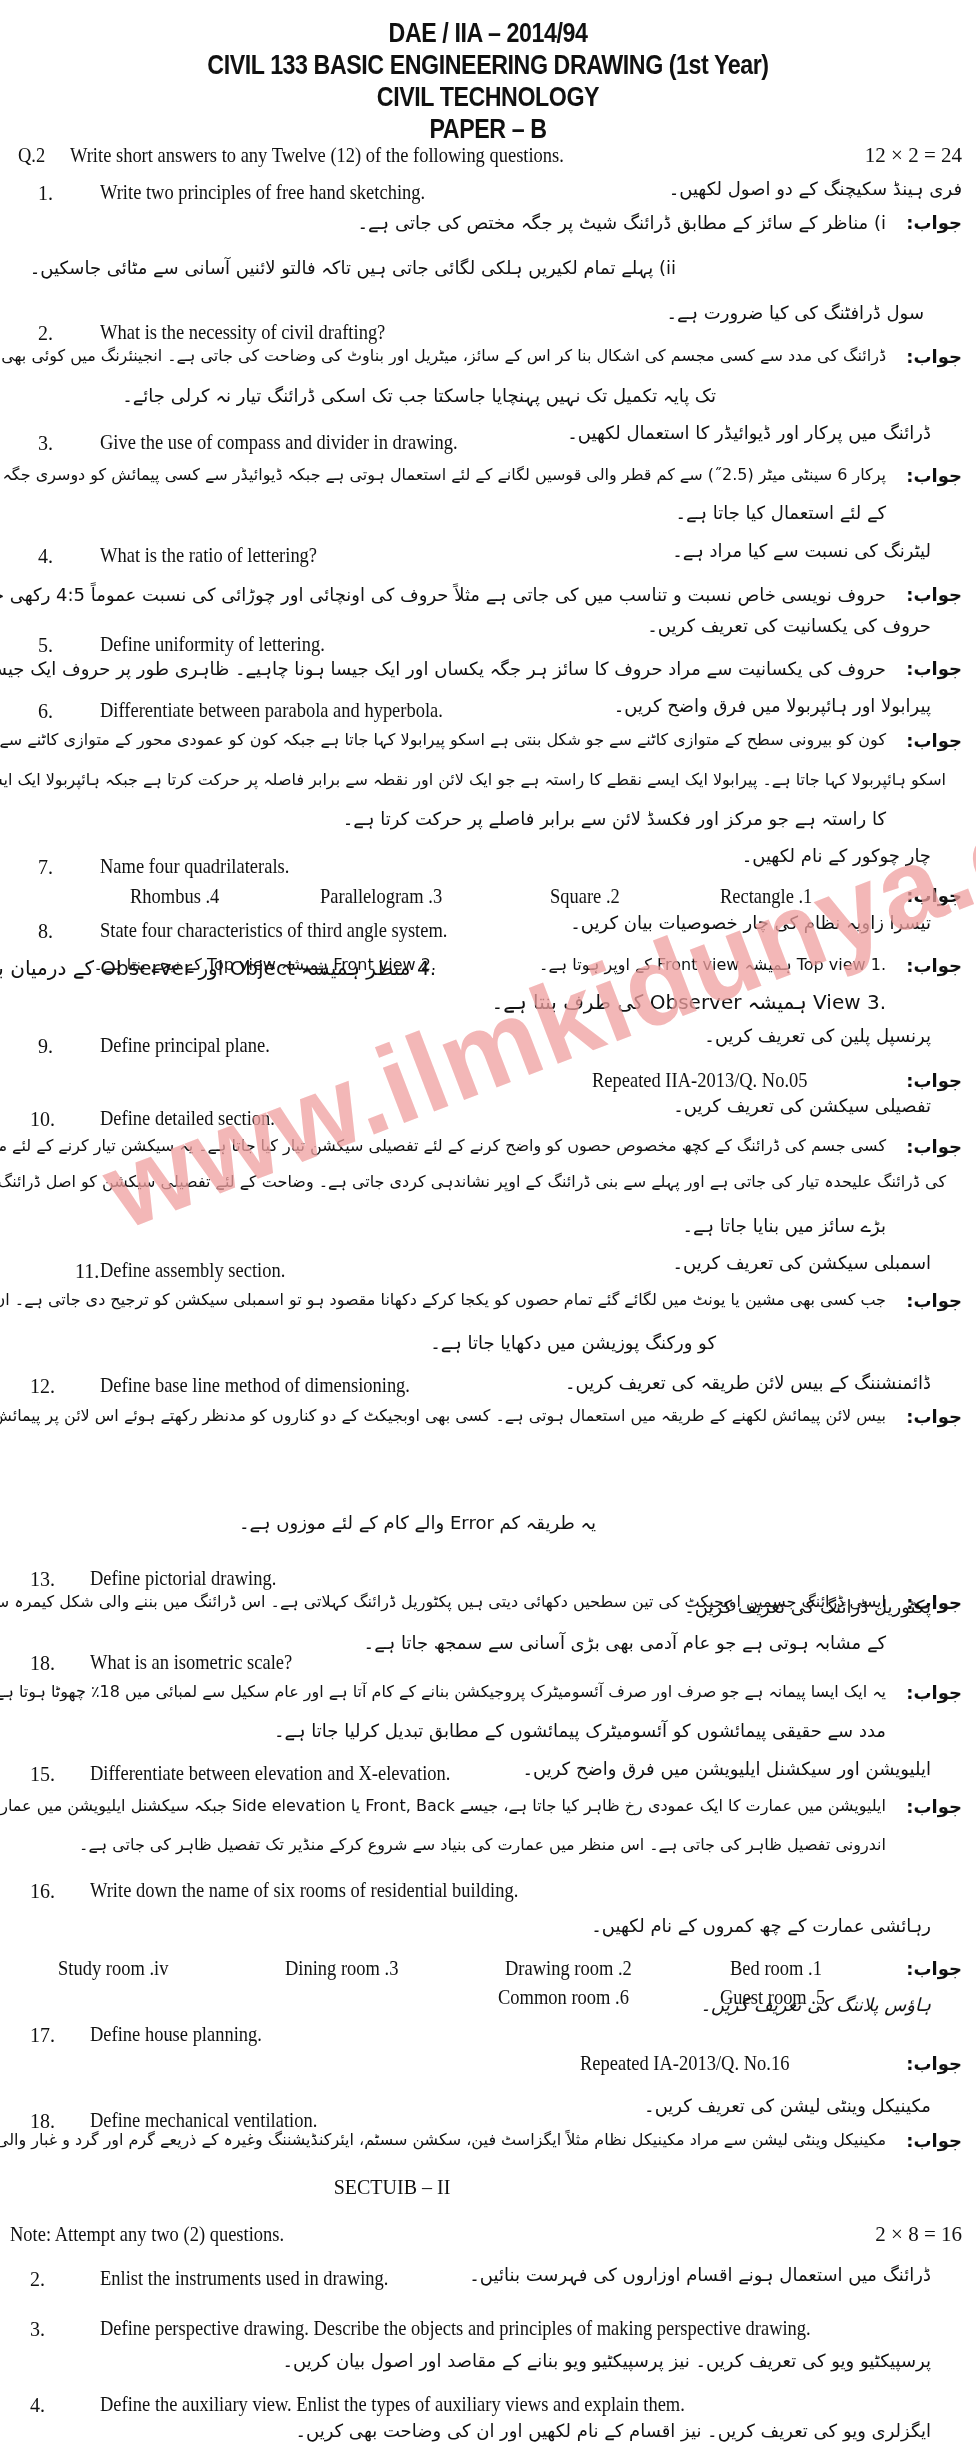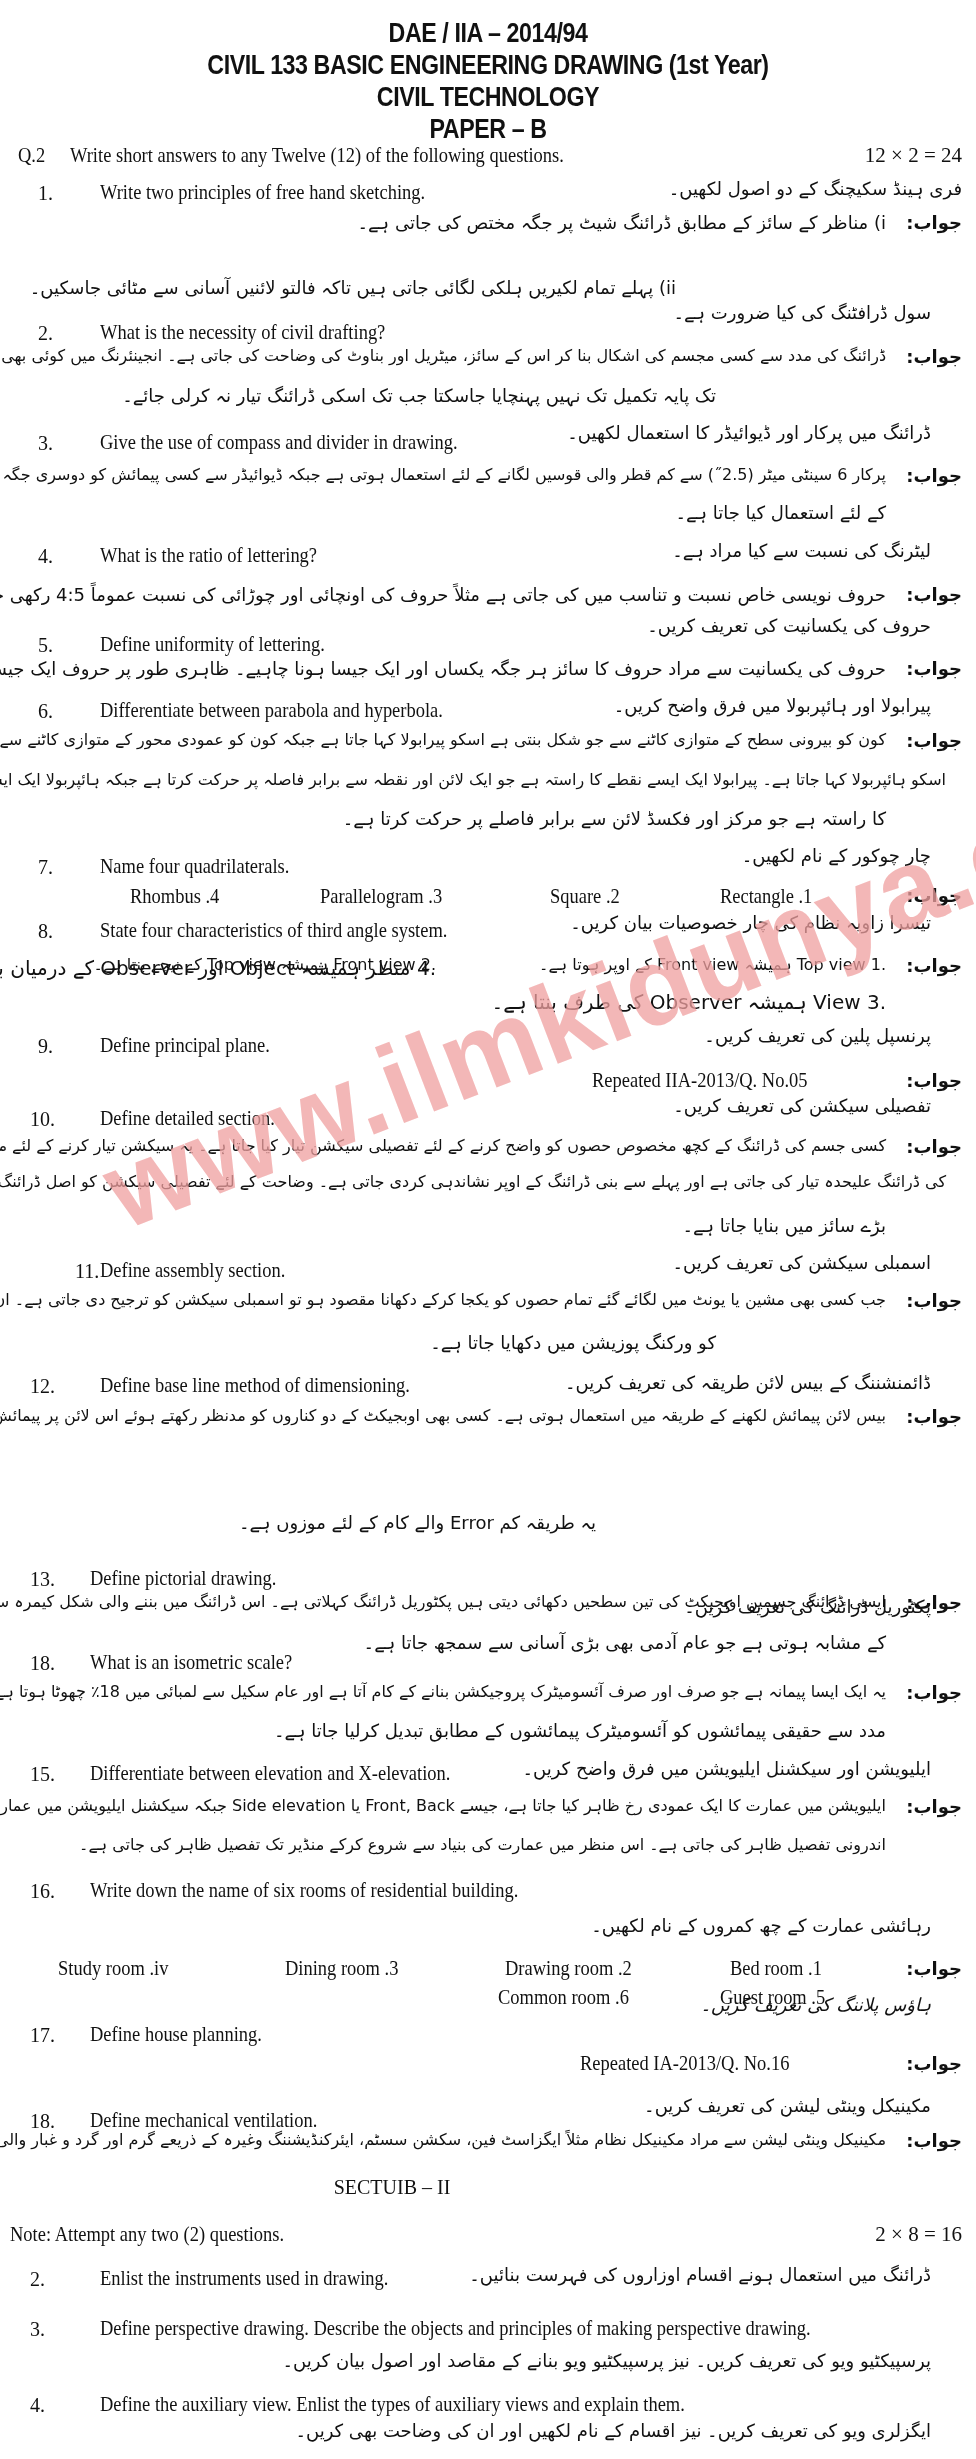--- a/index.html
+++ b/index.html
@@ -25,25 +25,25 @@
 
 <div class="abs en" style="left:18px; top:143px;">Q.2</div>
 <div class="abs en" style="left:70px; top:143px;">Write short answers to any Twelve (12) of the following questions.</div>
 <div class="abs marks" style="top:143px;">12 × 2 = 24</div>
 
 <div class="abs num" style="left:38px; top:182px;">1.</div>
 <div class="abs en" style="left:100px; top:180px;">Write two principles of free hand sketching.</div>
 <div class="abs ur ur-r" style="top:178px;">فری ہینڈ سکیچنگ کے دو اصول لکھیں۔</div>
 <div class="abs ur ur-r jawab" style="top:212px;">جواب:</div>
 <div class="abs ur" style="right:90px; top:212px;">i)   مناظر کے سائز کے مطابق ڈرائنگ شیٹ پر جگہ مختص کی جاتی ہے۔</div>
-<div class="abs ur" style="right:300px; top:277px;">ii)   پہلے تمام لکیریں ہلکی لگائی جاتی ہیں تاکہ فالتو لائنیں آسانی سے مٹائی جاسکیں۔</div>
+<div class="abs ur" style="right:300px; top:257px;">ii)   پہلے تمام لکیریں ہلکی لگائی جاتی ہیں تاکہ فالتو لائنیں آسانی سے مٹائی جاسکیں۔</div>
 
 <div class="abs num" style="left:38px; top:322px;">2.</div>
 <div class="abs en" style="left:100px; top:320px;">What is the necessity of civil drafting?</div>
-<div class="abs ur" style="right:45px; top:302px;">سول ڈرافٹنگ کی کیا ضرورت ہے۔</div>
+<div class="abs ur" style="right:52px; top:302px;">سول ڈرافٹنگ کی کیا ضرورت ہے۔</div>
 <div class="abs ur ur-r jawab" style="top:346px;">جواب:</div>
 <div class="abs ur" style="right:90px; top:346px; font-size:16px;">ڈرائنگ کی مدد سے کسی مجسم کی اشکال بنا کر اس کے سائز، میٹریل اور بناوٹ کی وضاحت کی جاتی ہے۔ انجینئرنگ میں کوئی بھی منصوبہ اس وقت</div>
 <div class="abs ur" style="right:260px; top:385px;">تک پایہ تکمیل تک نہیں پہنچایا جاسکتا جب تک اسکی ڈرائنگ تیار نہ کرلی جائے۔</div>
 
 <div class="abs num" style="left:38px; top:432px;">3.</div>
 <div class="abs en" style="left:100px; top:430px;">Give the use of compass and divider in drawing.</div>
 <div class="abs ur" style="right:45px; top:422px;">ڈرائنگ میں پرکار اور ڈیوائیڈر کا استعمال لکھیں۔</div>
 <div class="abs ur ur-r jawab" style="top:465px;">جواب:</div>
 <div class="abs ur" style="right:90px; top:465px; font-size:16px;">پرکار 6 سینٹی میٹر (2.5˝) سے کم قطر والی قوسیں لگانے کے لئے استعمال ہوتی ہے جبکہ ڈیوائیڈر سے کسی پیمائش کو دوسری جگہ منتقل کرنے</div>
 <div class="abs ur" style="right:90px; top:502px;">کے لئے استعمال کیا جاتا ہے۔</div>

